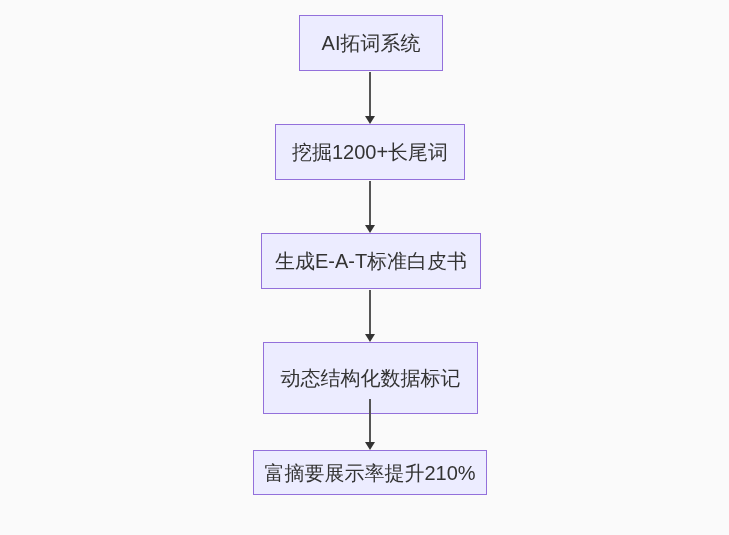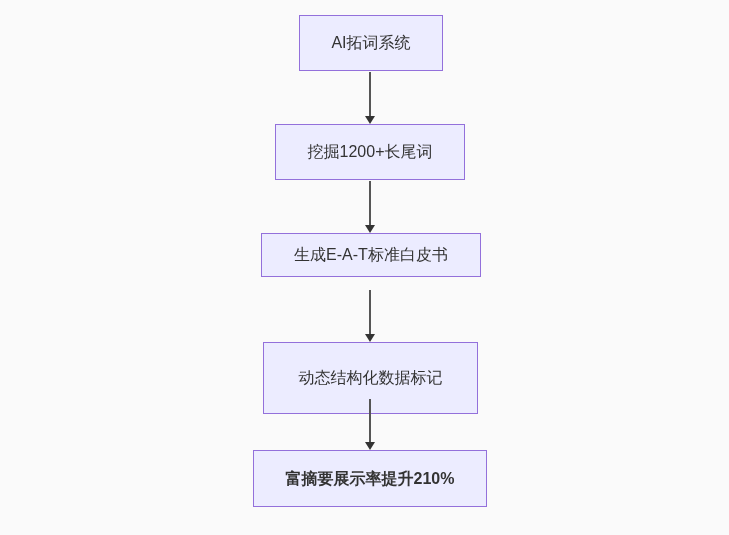--- a/index.html
+++ b/index.html
@@ -19,30 +19,30 @@
   }
   .node {
     position: absolute;
     box-sizing: border-box;
     background: var(--node-fill, #ECECFF);
     border: 1px solid var(--node-border, #9370DB);
     display: flex;
     align-items: center;
     justify-content: center;
     color: var(--node-text, #333333);
-    font-size: 16px;
+    font-size: 20px;
     line-height: 1;
     text-align: center;
     white-space: nowrap;
   }
   .node-1 { left: 299px; top: 15px;  width: 144px; height: 56px; }
   .node-2 { left: 275px; top: 124px; width: 190px; height: 56px; }
-  .node-3 { left: 261px; top: 233px; width: 220px; height: 44px; }
+  .node-3 { left: 261px; top: 233px; width: 220px; height: 56px; }
   .node-4 { left: 263px; top: 342px; width: 215px; height: 72px; }
-  .node-5 { left: 253px; top: 450px; width: 234px; height: 57px; font-weight: bold; }
+  .node-5 { left: 253px; top: 450px; width: 234px; height: 45px; }
 
   .edge {
     position: absolute;
     left: 364px;   
     width: 12px;
   }
   .edge-1 { top: 72px;  height: 52px; }
   .edge-2 { top: 181px; height: 52px; }
   .edge-3 { top: 290px; height: 52px; }
   .edge-4 { top: 399px; height: 51px; }

